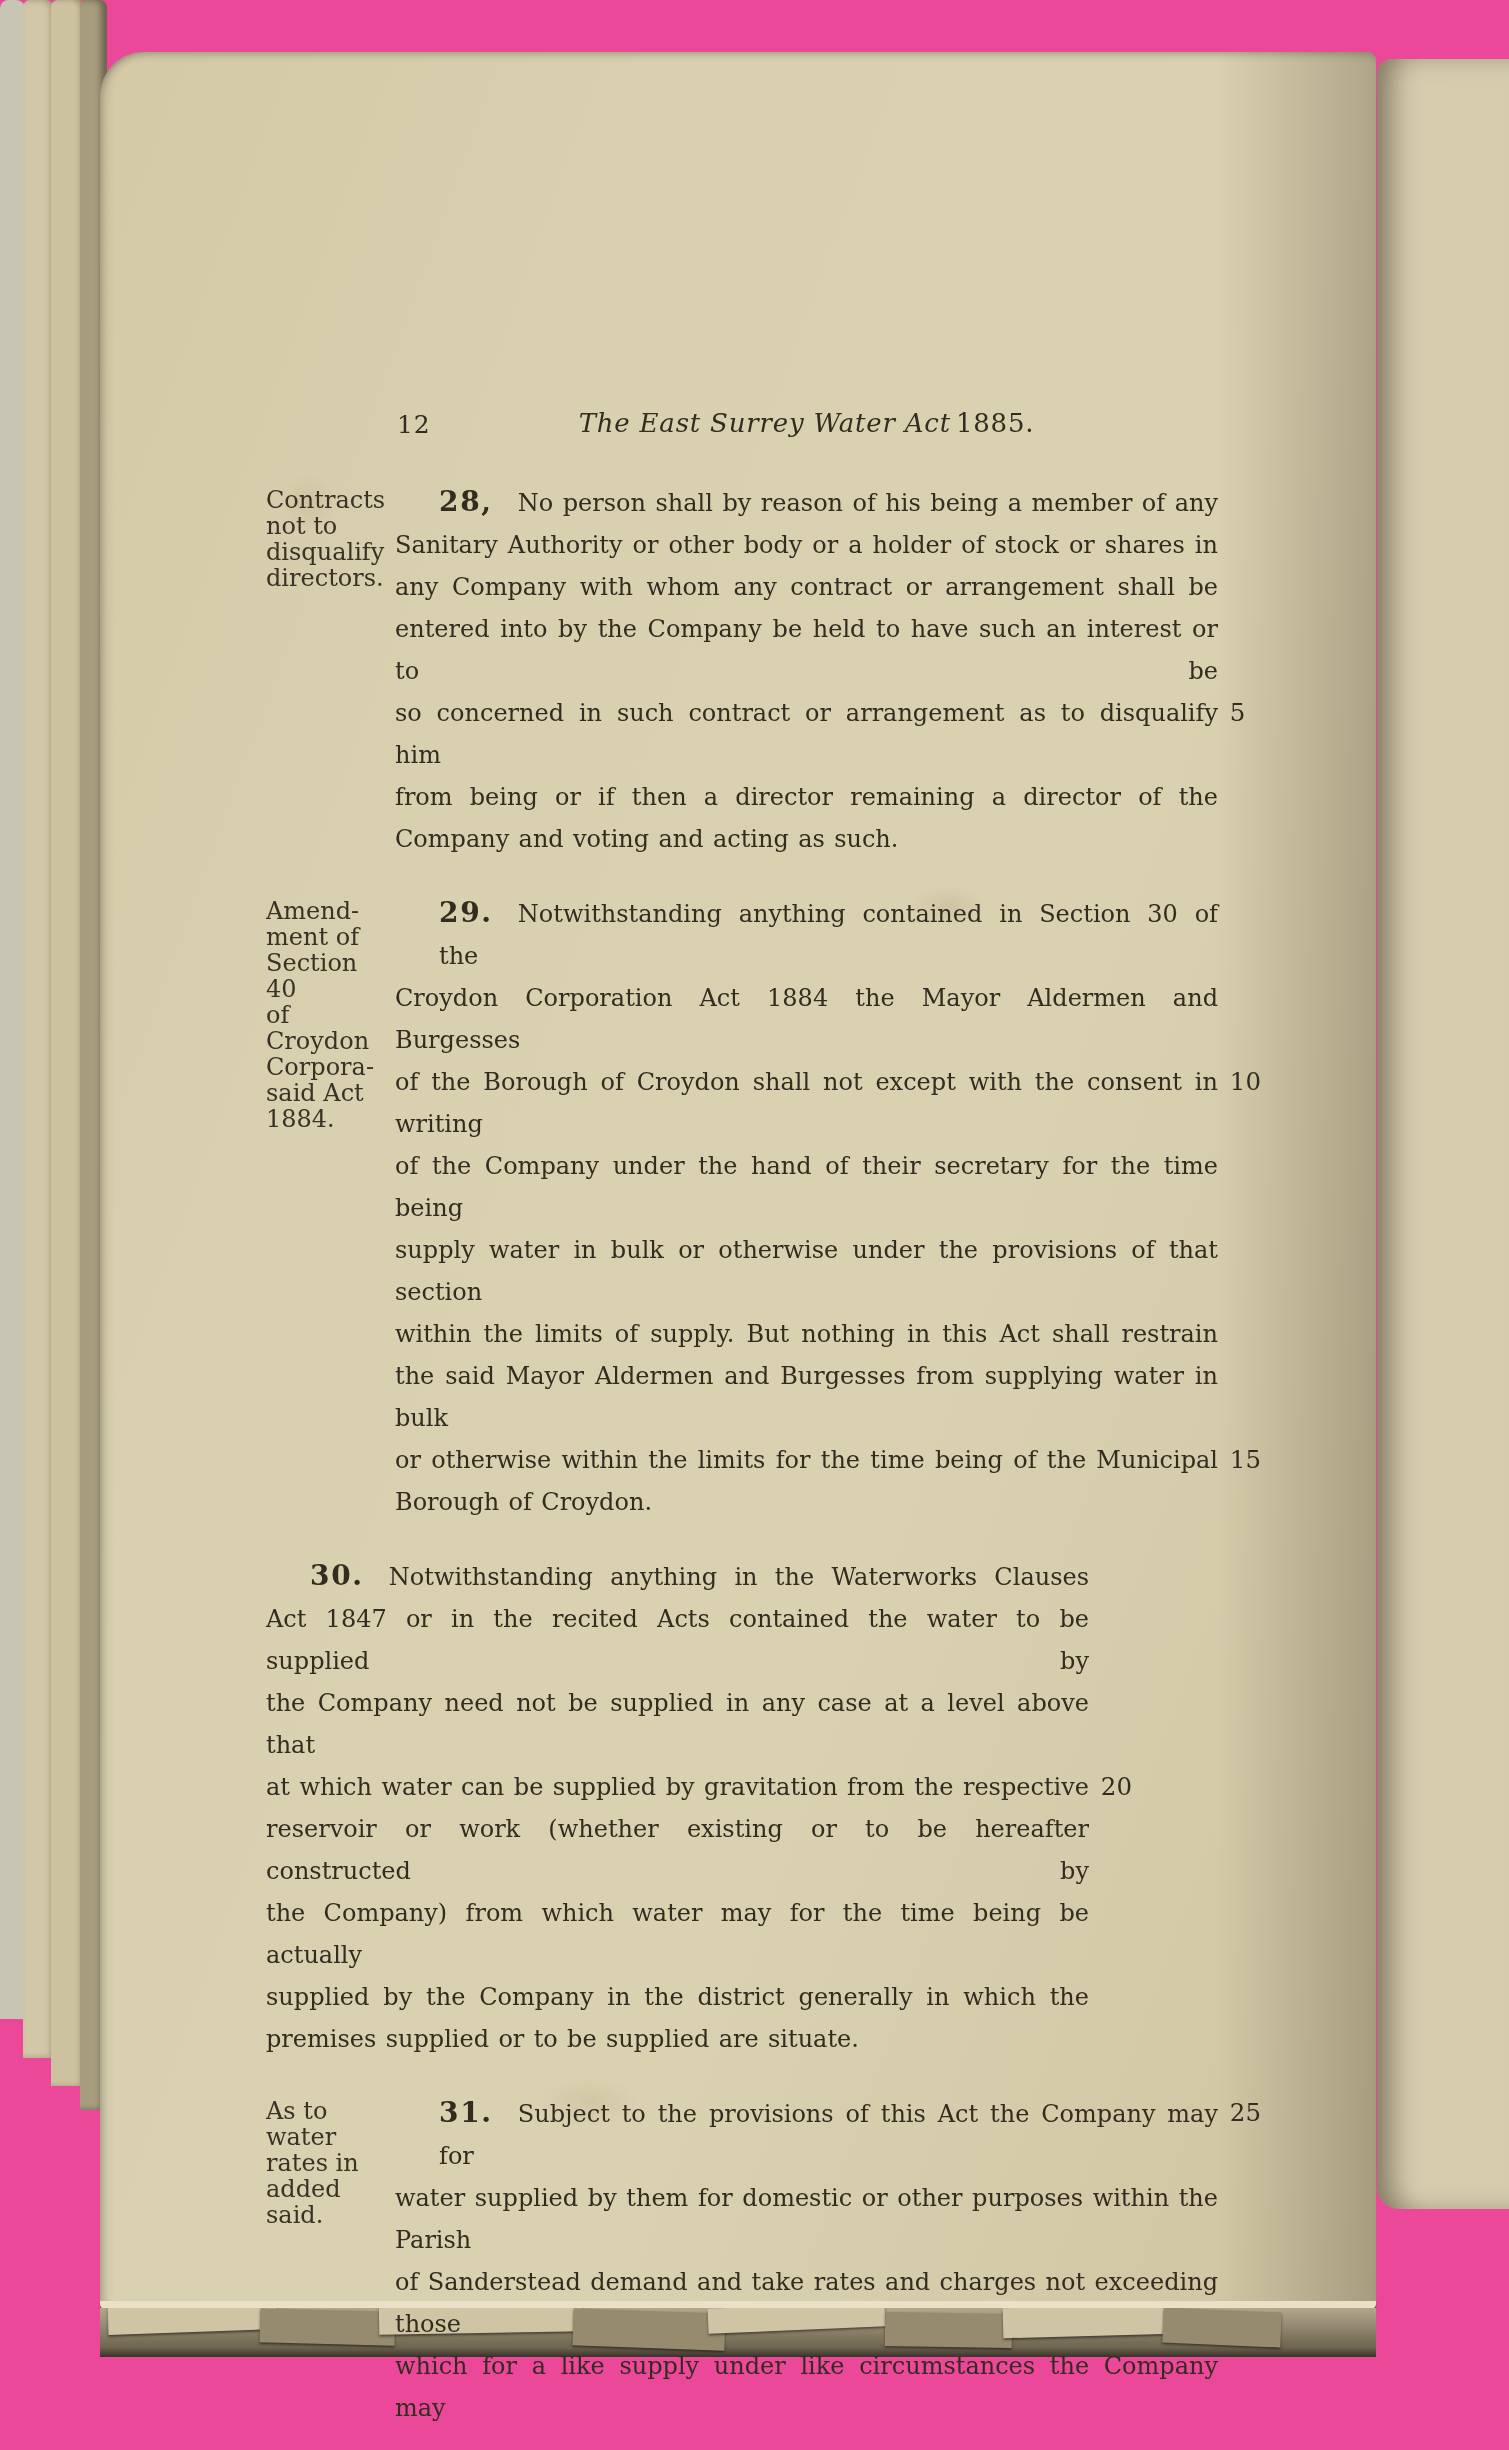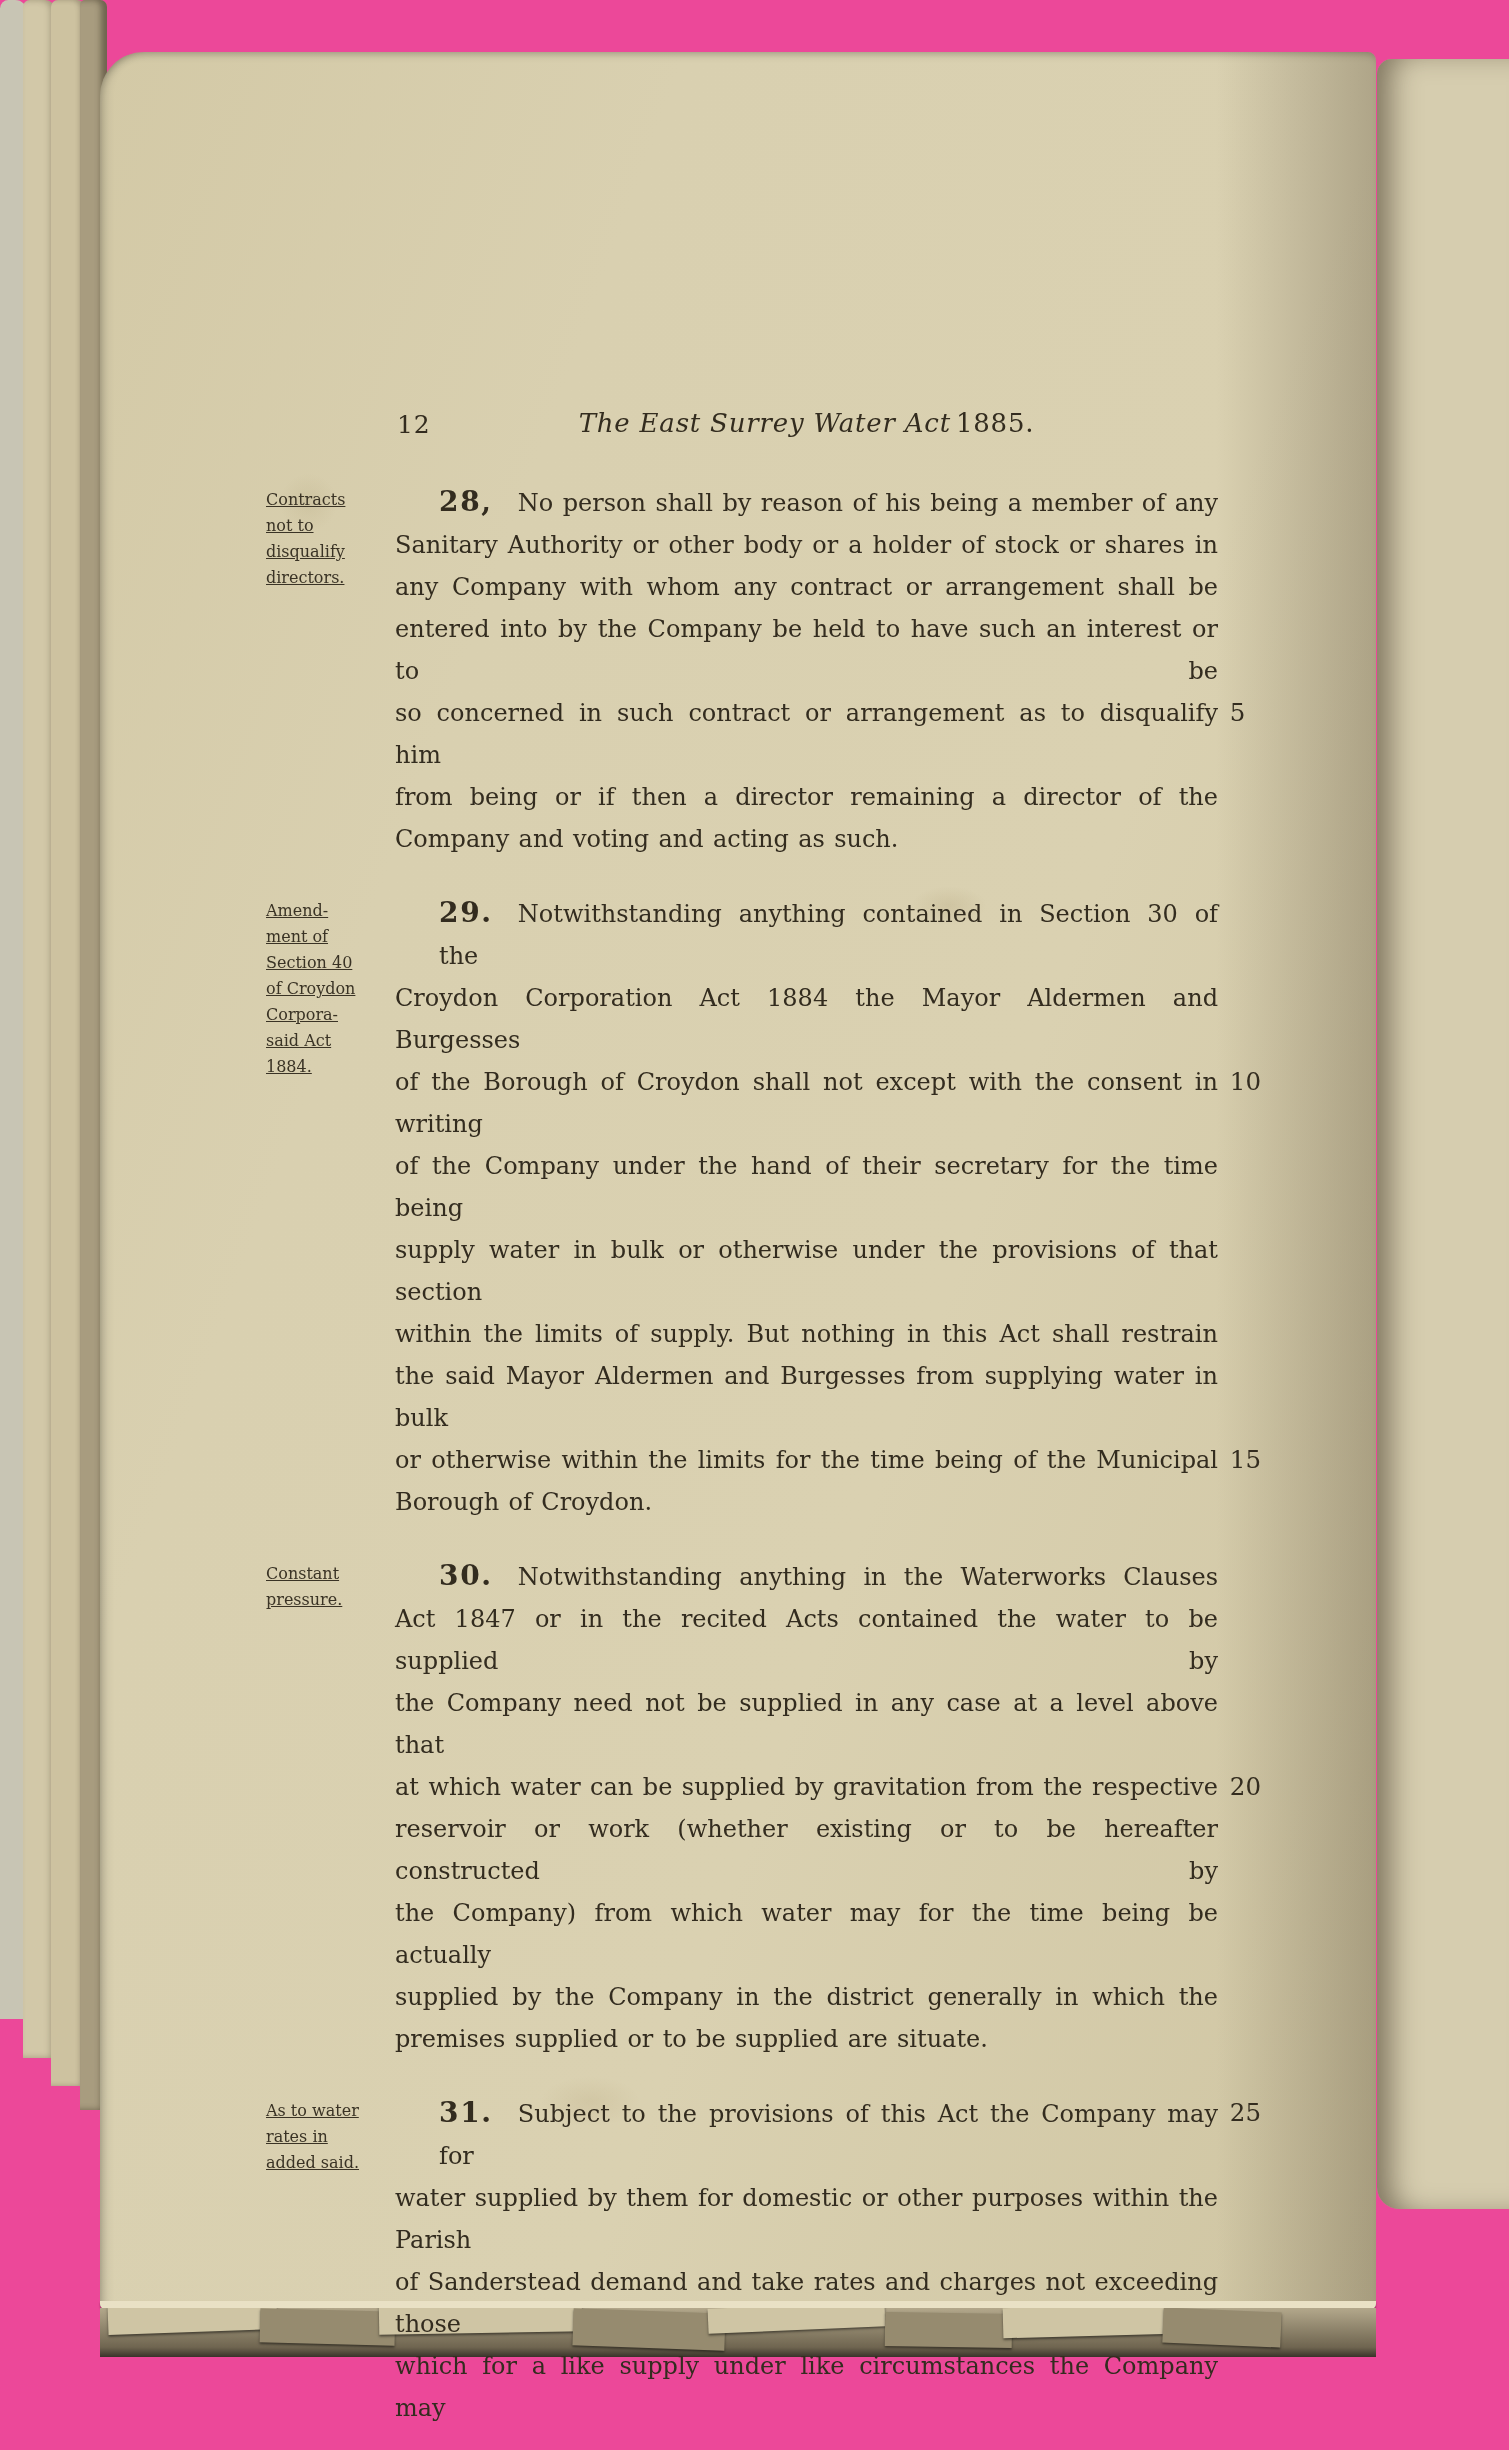--- a/index.html
+++ b/index.html
@@ -65,21 +65,21 @@
   }
   #running-title{
     position:absolute; left:129px; width:823px; top:5px;
     text-align:center; font-size:26px; font-style:italic; letter-spacing:0.8px;
   }
   #running-title .yr{font-style:normal; padding-left:5px;text-align:center;}
   #sections{margin-top:37px;}
   .section{display:flex; margin-top:32px;}
   .margin-note{
     width:129px; flex:none; padding-top:5.9px;
-    font-size:16px; line-height:26px; color:#3a3325;text-decoration:underline;
+    font-size:24px; line-height:26px; color:#3a3325;
   }
   .sec-body{width:878px; flex:none;}
   .line{display:flex;}
   .ltext{
     width:823px; flex:none;
     font-size:24px; line-height:42px;
     text-align:justify; text-align-last:justify;
     word-spacing:1.7px;
   }
   .ltext.nojust{text-align:left; text-align-last:left;}
@@ -209,24 +209,20 @@
               <div class="ltext">or otherwise within the limits for the time being of the Municipal</div>
               <div class="lnum">15</div>
             </div>
             <div class="line">
               <div class="ltext nojust">Borough of Croydon.</div>
               <div class="lnum"></div>
             </div>
           </div>
         </div>
         <div class="section">
-          <div class="margin-note">
-            <div>Constant</div>
-            <div>pressure.</div>
-          </div>
           <div class="sec-body">
             <div class="line">
               <div class="ltext first"><span class="secnum">30.</span>Notwithstanding anything in the Waterworks Clauses</div>
               <div class="lnum"></div>
             </div>
             <div class="line">
               <div class="ltext">Act 1847 or in the recited Acts contained the water to be supplied by</div>
               <div class="lnum"></div>
             </div>
             <div class="line">

